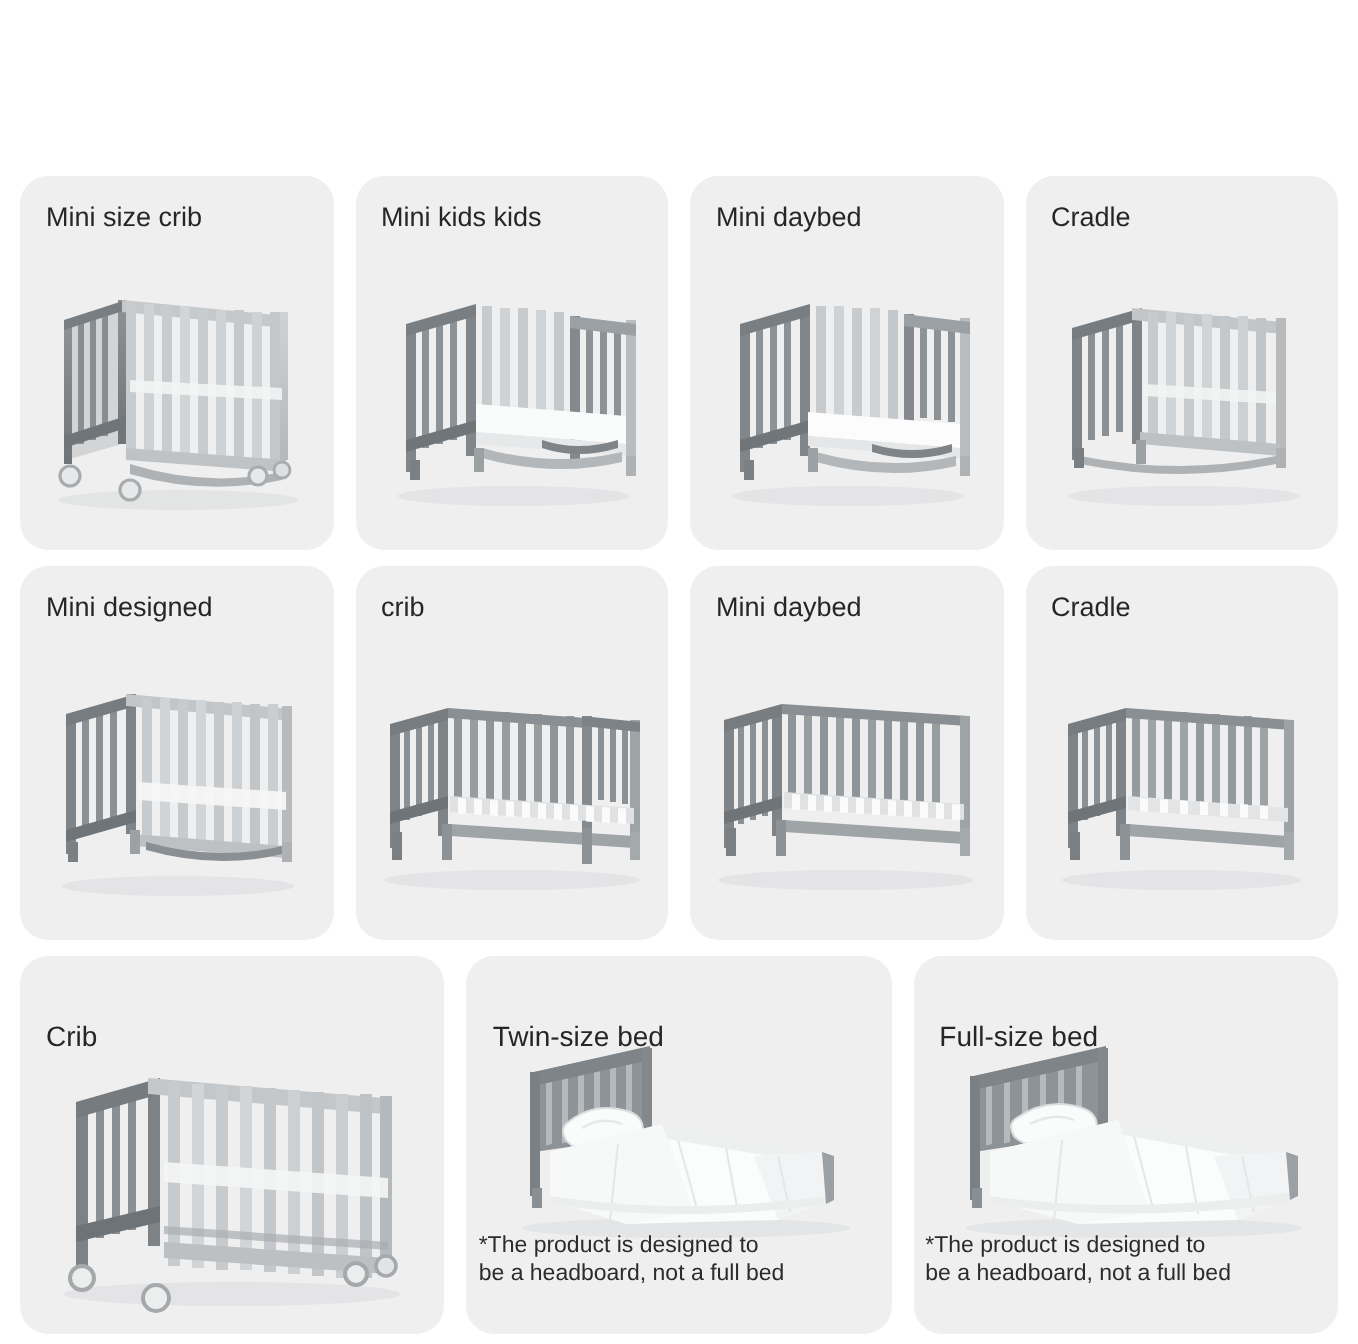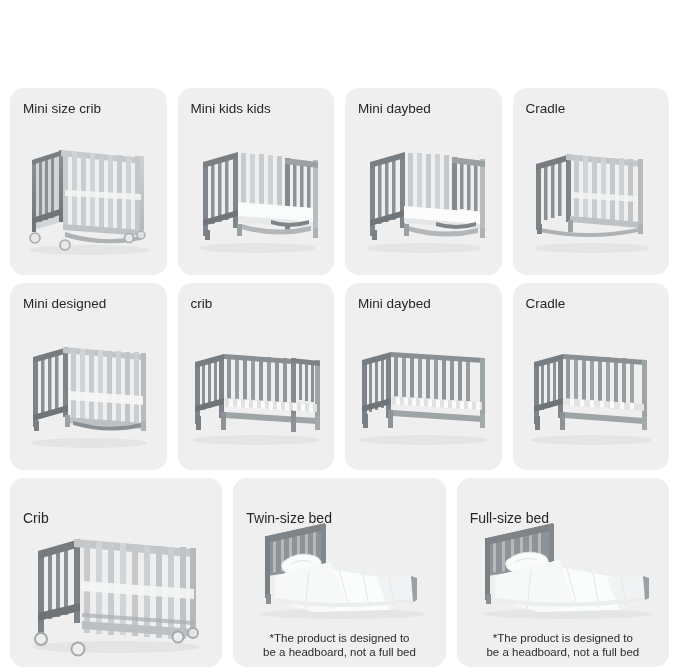--- a/index.html
+++ b/index.html
@@ -84,22 +84,22 @@
   }
   .r3 .art-wrap { top: 34px; bottom: 6px; }
   .r3 .has-note .art-wrap { top: 30px; bottom: 40px; }
 
   .art-wrap svg { display: block; }
 
   .note {
     position: absolute;
     left: 6px;
     right: 6px;
-    bottom: 8px;
-    text-align: center;
+    bottom: 23px;
+    text-align: left;
     font-size: 11.5px;
     line-height: 14px;
     color: #2b2b2b;
   }
 </style>
 </head>
 <body>
 
 <div id="page">
 

